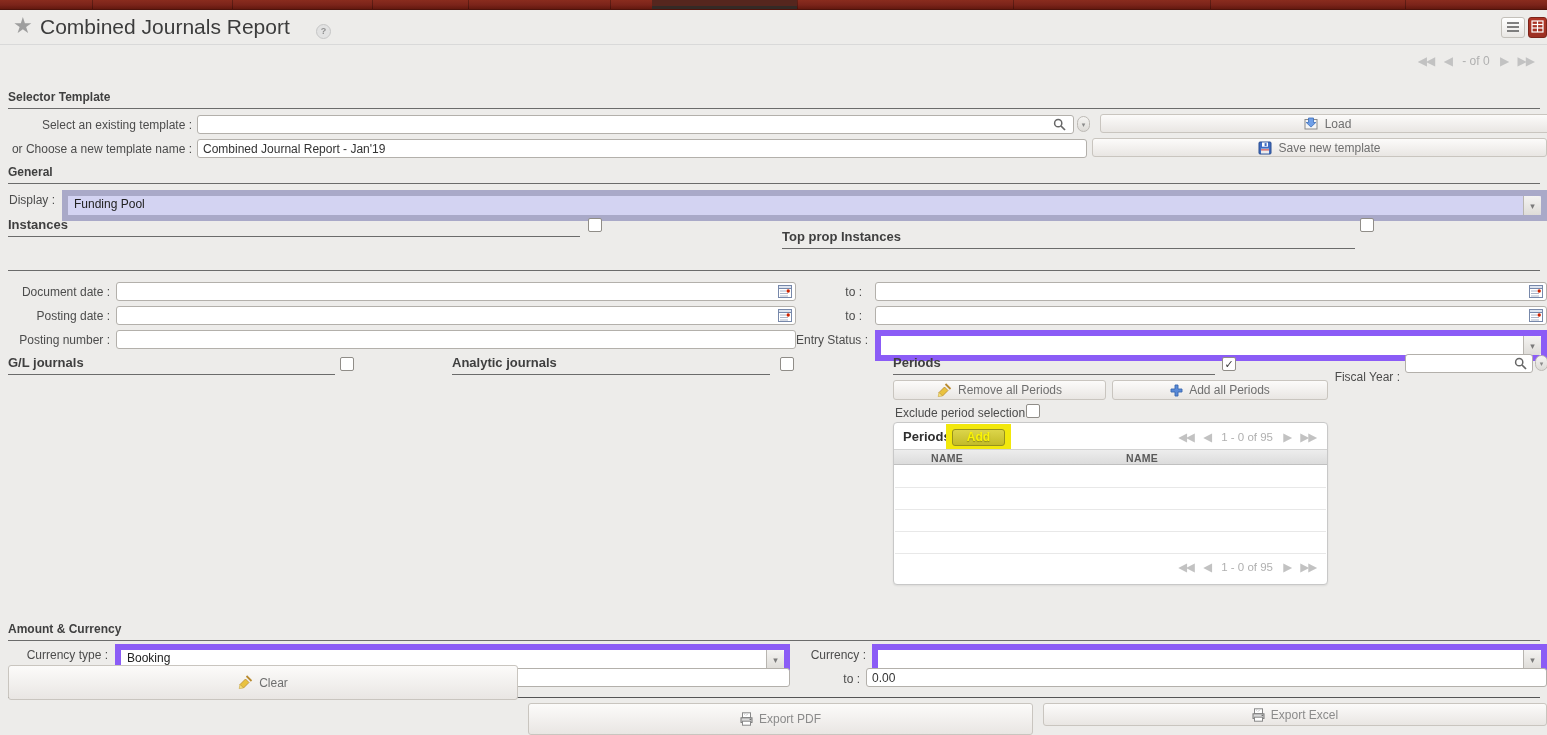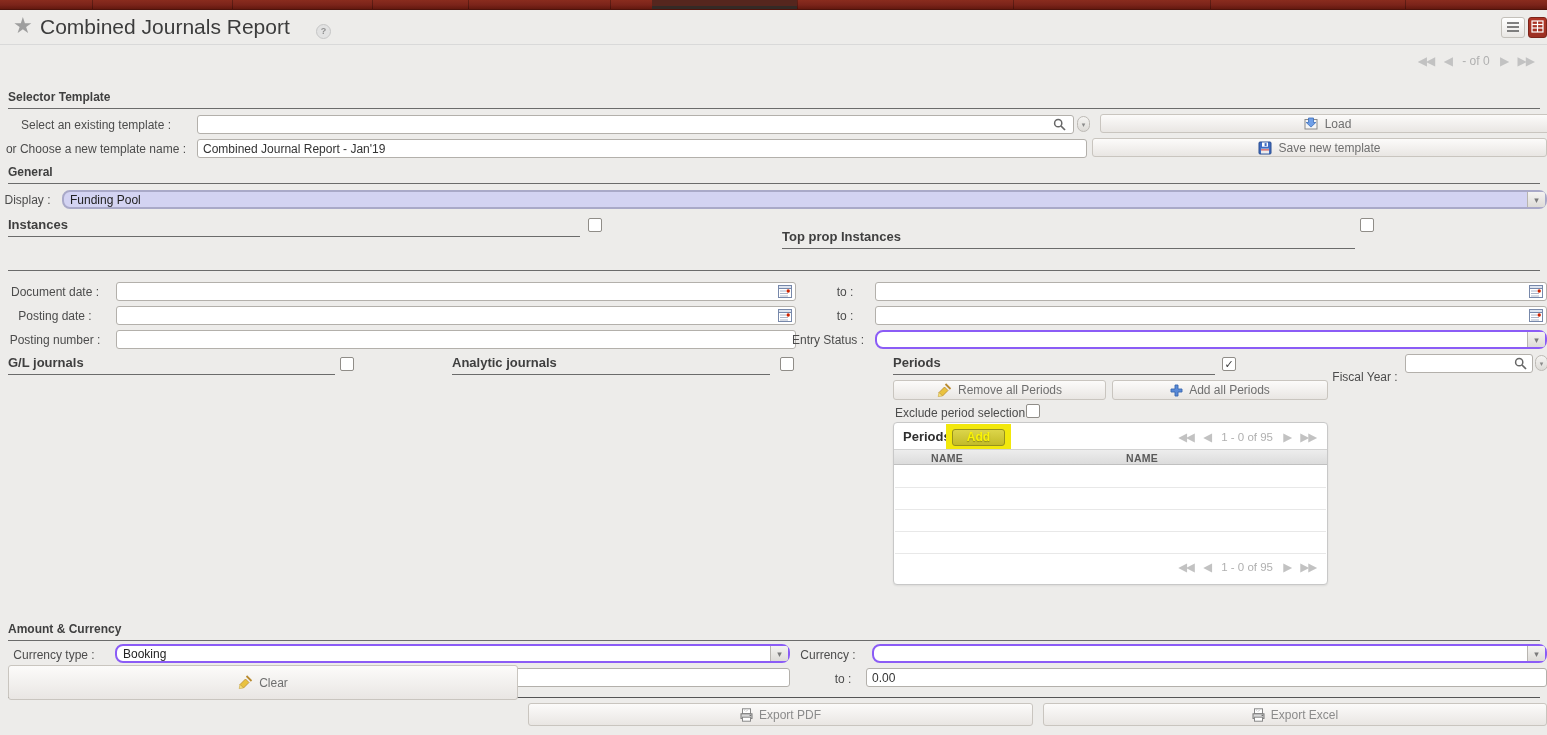--- a/index.html
+++ b/index.html
@@ -26,26 +26,26 @@
 
   
   .pager{position:absolute;font-size:12px;color:#b5b5b5;white-space:nowrap;}
   .pager .arr{color:#c2c2c2;letter-spacing:-1px;margin:0 3px;cursor:pointer;}
   .pager .cnt{margin:0 4px;color:#b0b0b0;}
 
   
   .sechdr{position:absolute;left:8px;width:1532px;border-bottom:1px solid #6b6b6b;color:#3f3f3f;font-weight:bold;font-size:12px;padding-bottom:4px;}
   .grouphdr{position:absolute;border-bottom:1px solid #6b6b6b;color:#3f3f3f;font-weight:bold;font-size:13px;padding-bottom:4px;box-sizing:border-box;}
 
-  .lbl{position:absolute;color:#4c4c4c;font-size:12px;text-align:center;white-space:nowrap;}
+  .lbl{position:absolute;color:#4c4c4c;font-size:12px;text-align:right;white-space:nowrap;}
   .lbl.left{text-align:left;}
 
   .inp{position:absolute;background:#fff;border:1px solid #b3b0ab;border-radius:3px;height:19px;box-sizing:border-box;font-size:12px;color:#333;padding:0 5px;font-family:inherit;outline:none;}
 
-  .sel{position:absolute;height:19px;box-sizing:border-box;background:#fff;border:2px solid #8b5cf6;border-radius:8px;display:flex;align-items:stretch;cursor:pointer;}
+  .sel{position:absolute;height:31px;box-sizing:border-box;background:#fff;border:6px solid #8b5cf6;border-radius:0;display:flex;align-items:stretch;cursor:pointer;}
   .sel .val{flex:1;padding:1px 6px 0;font-size:12px;color:#222;overflow:hidden;white-space:nowrap;}
   .sel .chev{width:17px;background:linear-gradient(#f4f3f1,#dedcd8);border-left:1px solid #b8b5b0;display:flex;align-items:center;justify-content:center;color:#7a7a7a;font-size:9px;border-radius:0 2px 2px 0;}
   .sel.lav{background:var(--lavender);border-color:#a9a9c8;}
 
   .chk{position:absolute;width:14px;height:14px;background:#fff;border:1px solid #908d88;box-sizing:border-box;border-radius:2px;font-size:11px;line-height:12px;text-align:center;color:#3a3a3a;cursor:pointer;}
 
   .btn{position:absolute;display:flex;align-items:center;justify-content:center;gap:6px;background:linear-gradient(#fcfbfa,#e9e6e3);border:1px solid #c9c5bf;border-radius:3px;color:#6f6f6f;font-size:12px;cursor:pointer;box-sizing:border-box;white-space:nowrap;}
   .btn .ic{display:flex;align-items:center;}
 
   .minidrop{position:absolute;width:13px;height:16px;background:linear-gradient(#f5f4f2,#dddbd7);border:1px solid #bdbab5;border-radius:7px;color:#8a8a8a;font-size:7px;text-align:center;line-height:15px;box-sizing:border-box;cursor:pointer;}
@@ -308,21 +308,21 @@
   <div class="btn" style="left:8px;top:665px;width:510px;height:35px">
     <span class="ic">
       <svg width="15" height="15" viewBox="0 0 15 15">
           <line x1="8.5" y1="1" x2="13.5" y2="6" stroke="#b98a2f" stroke-width="1.8"></line>
           <path d="M2 9.5 L7.5 4 L11 7.5 L5.5 13 Z" fill="#e9c23f" stroke="#b98a2f" stroke-width="0.8"></path>
           <path d="M1.2 13.6 L5.5 13 L2 9.5 Z" fill="#f6e27a" stroke="#c9a23a" stroke-width="0.6"></path>
         </svg>
     </span>
     <span>Clear</span>
   </div>
-  <div class="btn" style="left:528px;top:703px;width:505px;height:23px;color:#8b8b8b">
+  <div class="btn" style="left:528px;top:703px;width:505px;height:32px;color:#8b8b8b">
     <span class="ic">
       <svg width="13" height="14" viewBox="0 0 13 14">
           <rect x="2.5" y="0.8" width="8" height="5" fill="#fff" stroke="#888"></rect>
           <path d="M4 2.6 l1.4 -1.2 M6 3.6 l1.8 -1.8" stroke="#aaa" stroke-width="0.7"></path>
           <rect x="1" y="5.8" width="11" height="4.6" fill="#d9d9d9" stroke="#777"></rect>
           <rect x="2.5" y="9.2" width="8" height="4" fill="#fff" stroke="#888"></rect>
           <rect x="9.6" y="6.8" width="1.6" height="1" fill="#555"></rect>
         </svg>
     </span>
     <span>Export PDF</span>

